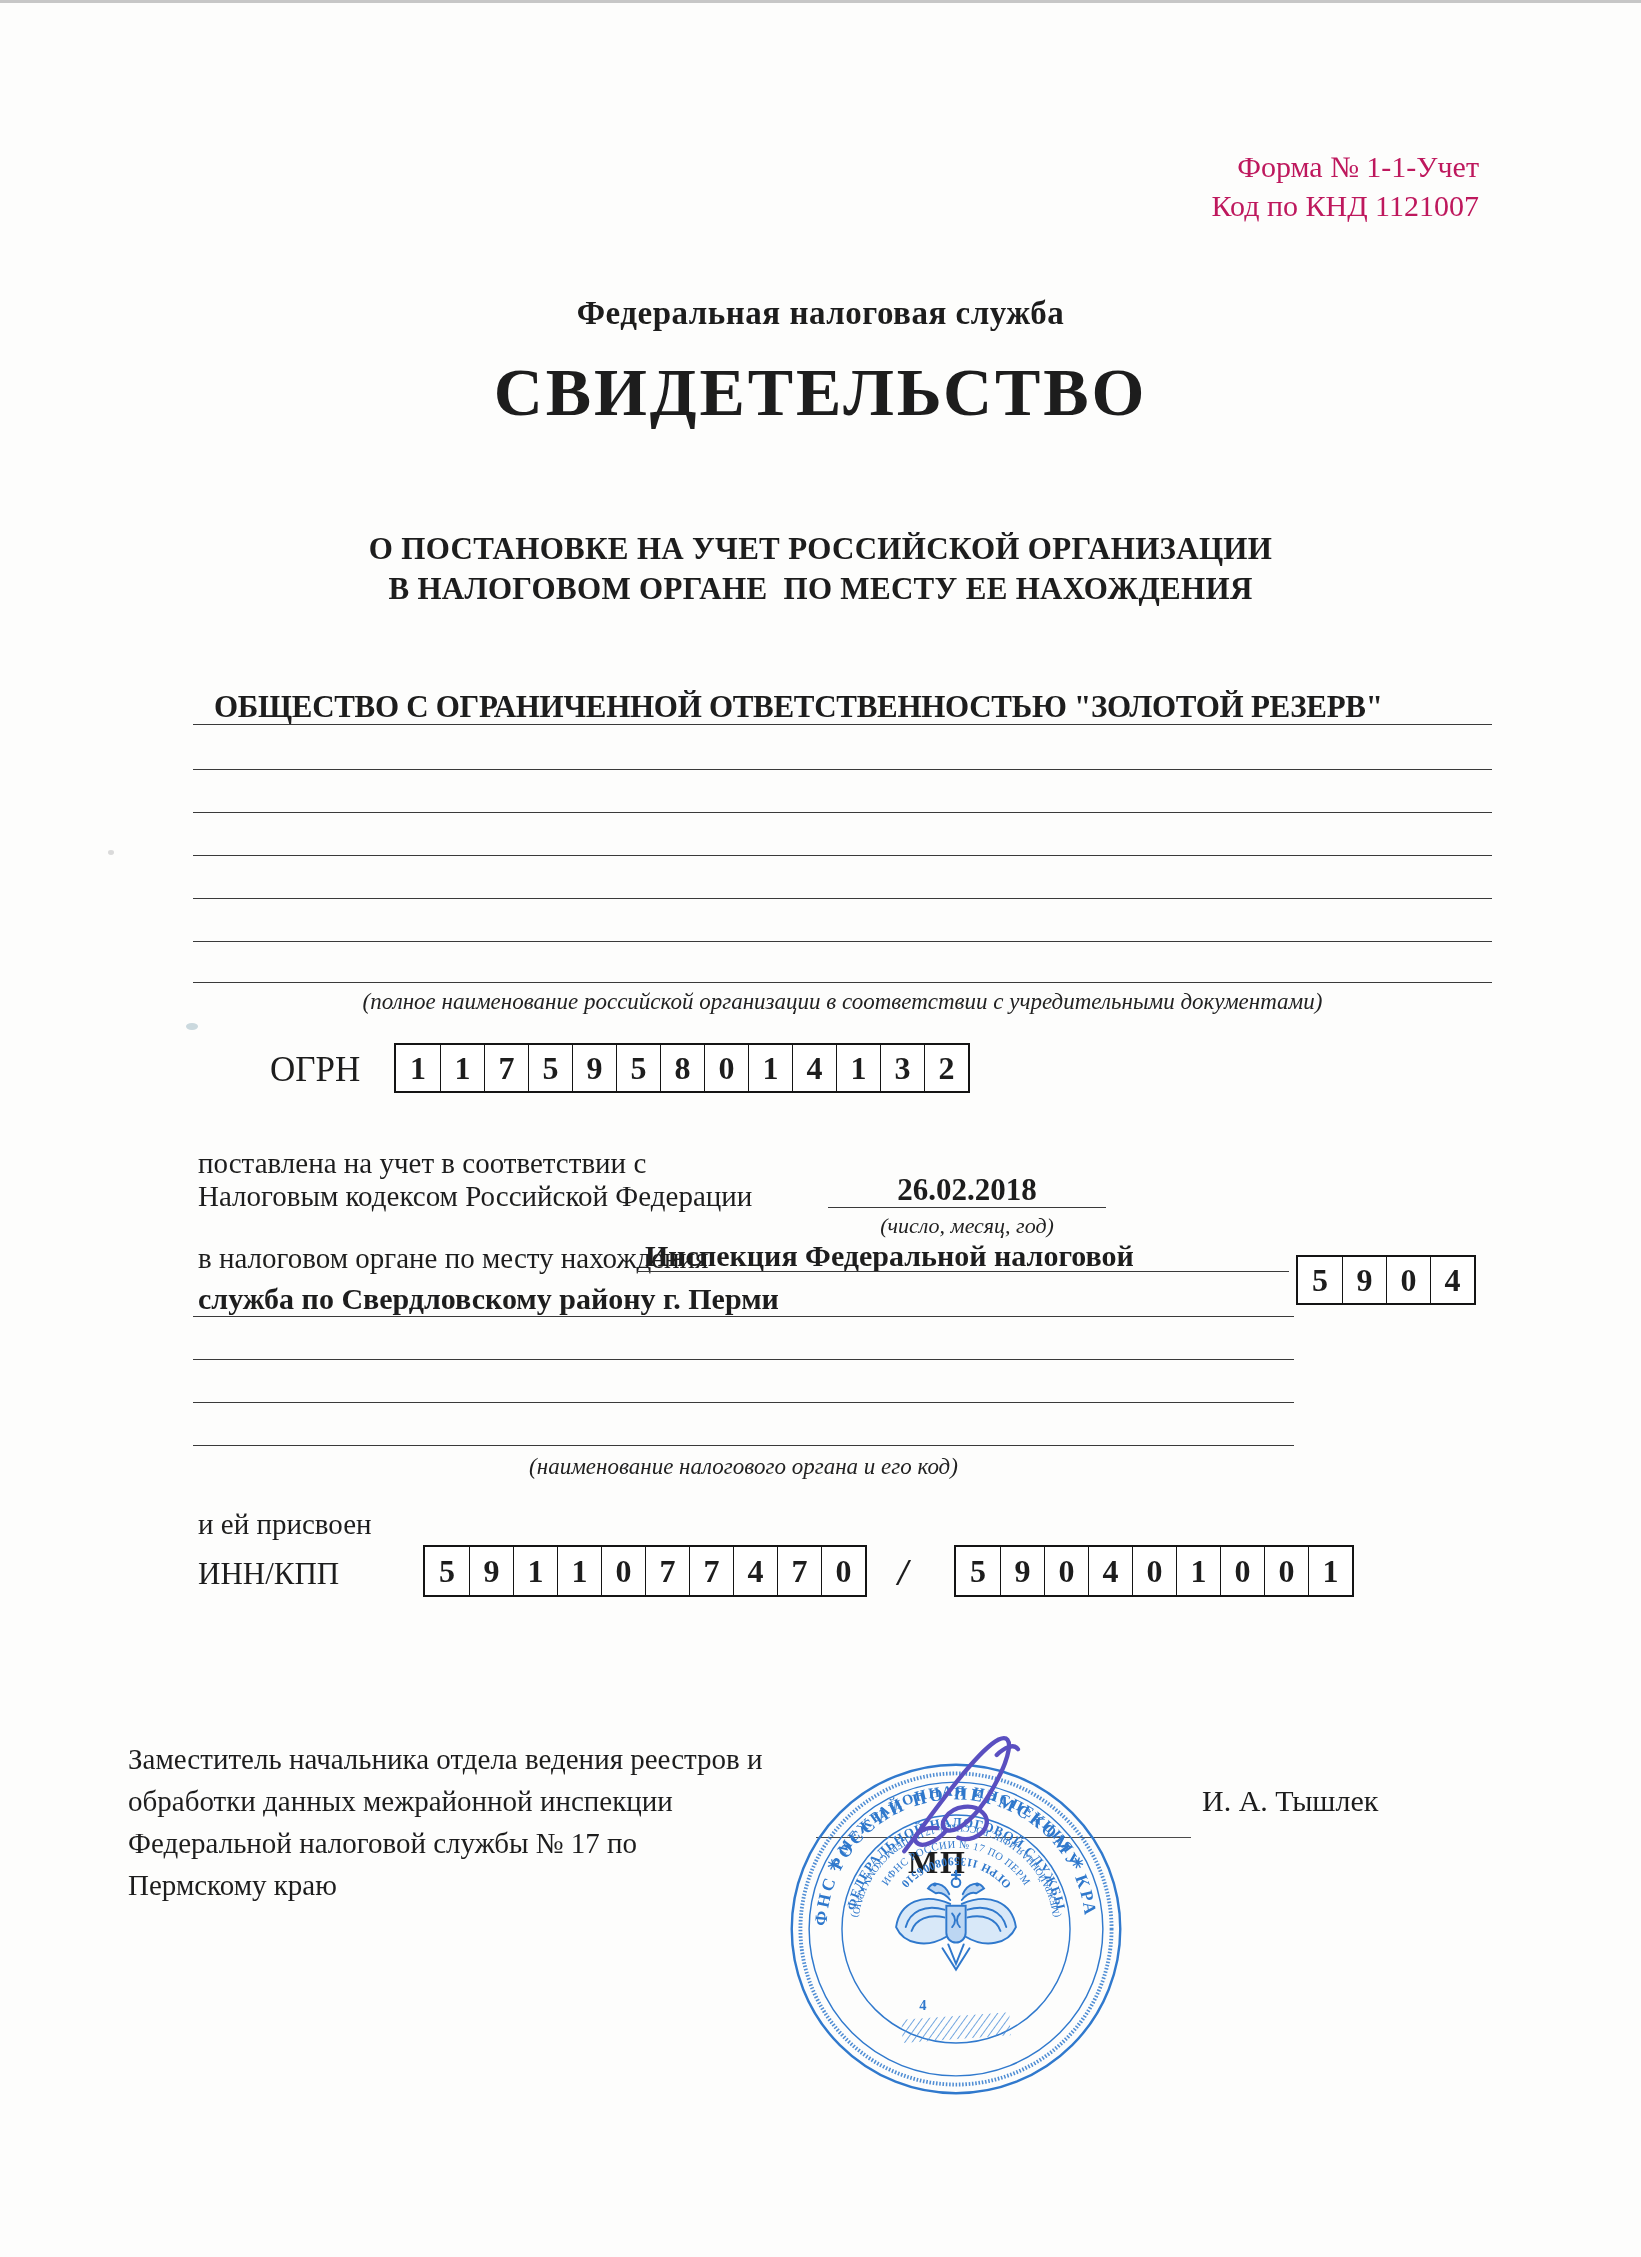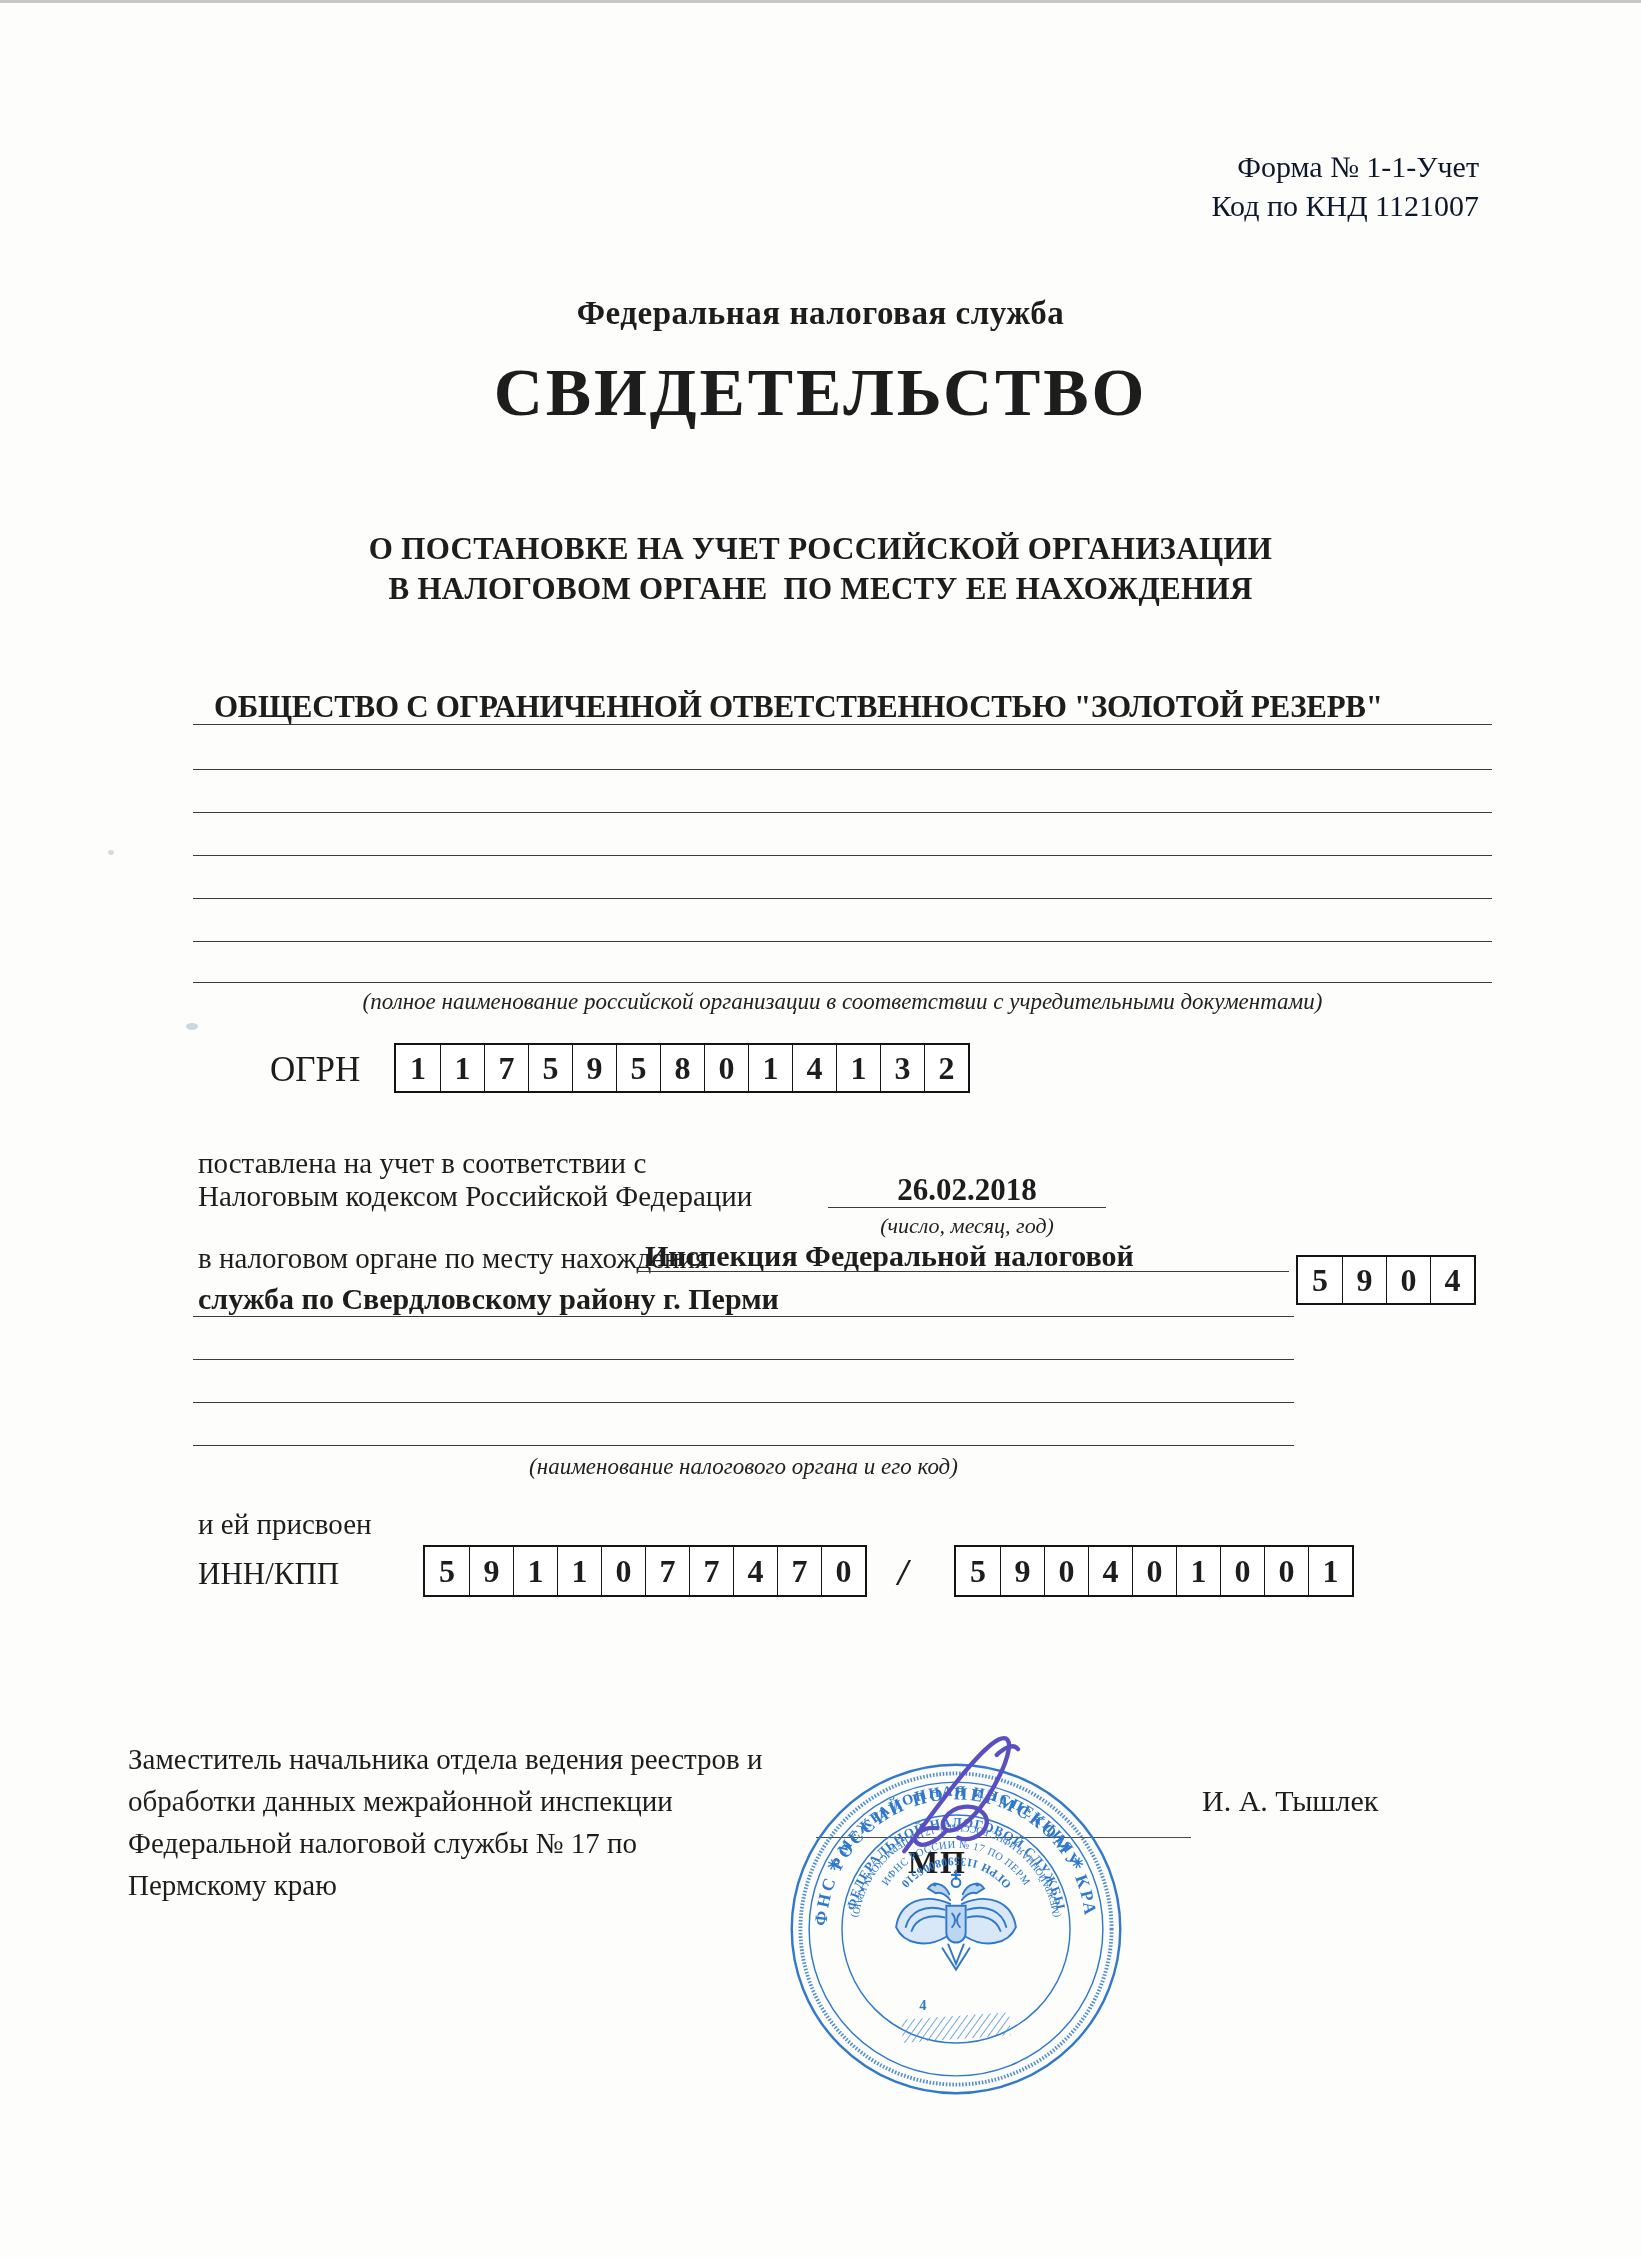--- a/index.html
+++ b/index.html
@@ -7,21 +7,21 @@
     position:relative;width:1641px;height:2257px;margin:0 auto;
     background:#fdfdfc;overflow:hidden;
     font-family:"Liberation Serif","DejaVu Serif",serif;
     color:#1d1d1d;
   }
   .abs{position:absolute;}
   .pre{white-space:pre;}
   .scan-edge{position:absolute;left:0;top:0;width:100%;height:2.9px;background:#9a9a9a;opacity:.55;}
   .speck{position:absolute;border-radius:50%;}
 
-  .form-info{right:162px;top:147px;text-align:right;font-size:30px;line-height:39px;color:#0f172a;}
+  .form-info{right:162px;top:147px;text-align:right;font-size:30px;line-height:39px;color:#be185d;}
   .agency{left:0;top:295px;width:100%;text-align:center;font-size:33px;font-weight:bold;letter-spacing:0.5px;}
   .doc-title{left:0;top:353px;width:100%;text-align:center;font-size:68px;font-weight:bold;letter-spacing:2.9px;}
   .subtitle{left:0;top:529px;width:100%;text-align:center;font-size:31px;font-weight:bold;line-height:40px;letter-spacing:0.3px;}
 
   .t30{font-size:29px;}
   .bold{font-weight:bold;}
 
   .rule{border-bottom:1.9px solid #3a3a3a;height:0;}
   .caption{font-size:23px;font-style:italic;text-align:center;color:#222;}
 

